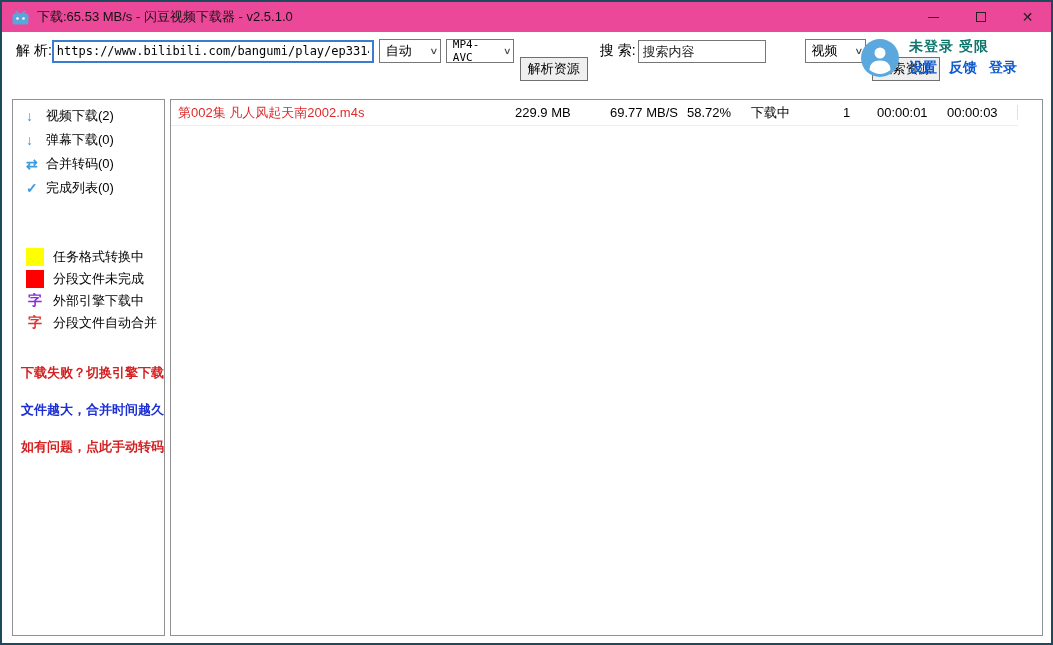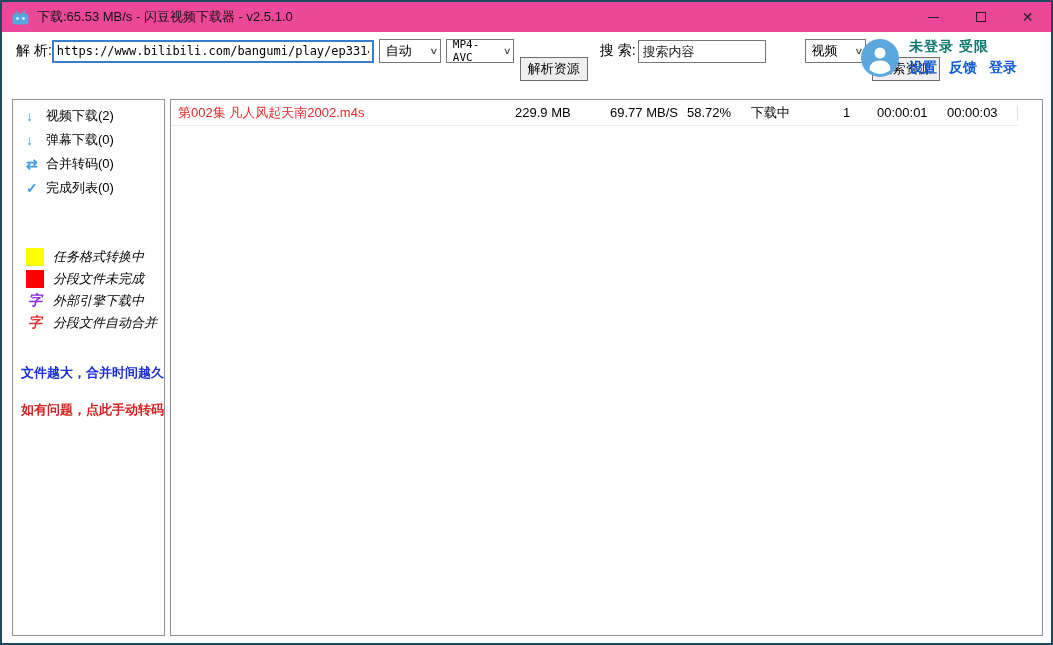--- a/index.html
+++ b/index.html
@@ -53,21 +53,21 @@
   
   .sidebar { position:absolute; top:97px; left:10px; width:153px; bottom:7px;
     border:1px solid #919191; background:#fff; }
   .main { position:absolute; top:97px; left:168px; right:8px; bottom:7px;
     border:1px solid #919191; background:#fff; overflow:hidden; }
   
   .nav { position:absolute; top:4px; left:0; right:0; }
   .nav-item { height:24px; display:flex; align-items:center; padding-left:13px; font-size:13px; color:#000; cursor:default; }
   .nav-icon { color:#3f9be0; width:20px; font-size:14px; font-weight:bold; }
   
-  .legend { position:absolute; top:146px; left:0; right:0;font-style:italic; }
+  .legend { position:absolute; top:146px; left:0; right:0; }
   .legend-item { height:22px; display:flex; align-items:center; padding-left:13px; font-size:13px; color:#000; }
   .swatch { width:18px; height:18px; margin-right:9px; display:inline-block; }
   .glyph { width:18px; margin-right:9px; font-size:14px; font-weight:bold; text-align:center; }
   
   .messages { position:absolute; top:264px; left:0; right:0; }
   .msg { height:20px; margin-bottom:17px; padding-left:8px; font-size:13px; font-weight:bold; white-space:nowrap; }
   
   .thead { display:flex; height:27px; align-items:stretch; }
   .th { background:#f2f2f2; border-right:1px solid #e0e0e0; border-bottom:1px solid #dcdcdc;
     display:flex; align-items:center; padding-left:7px; font-size:13px; color:#111; cursor:default; }
@@ -173,20 +173,21 @@
         <span class="glyph" style="color:#8a2be2">字</span>
         <span>外部引擎下载中</span>
       </div>
       <div class="legend-item">
         <span class="glyph" style="color:#e03333">字</span>
         <span>分段文件自动合并</span>
       </div>
     </div>
 
     <div class="messages">
+      <div class="msg" style="color:#d42121">下载失败？切换引擎下载</div>
       <div class="msg" style="color:#1a2fd4">文件越大，合并时间越久</div>
       <div class="msg" style="color:#d42121">如有问题，点此手动转码</div>
     </div>
   </div>
 
   <div class="main">
     <div class="trow">
       <div class="td c0 filename">第002集 凡人风起天南2002.m4s</div>
       <div class="td c1">229.9 MB</div>
       <div class="td c2">69.77 MB/S</div>

